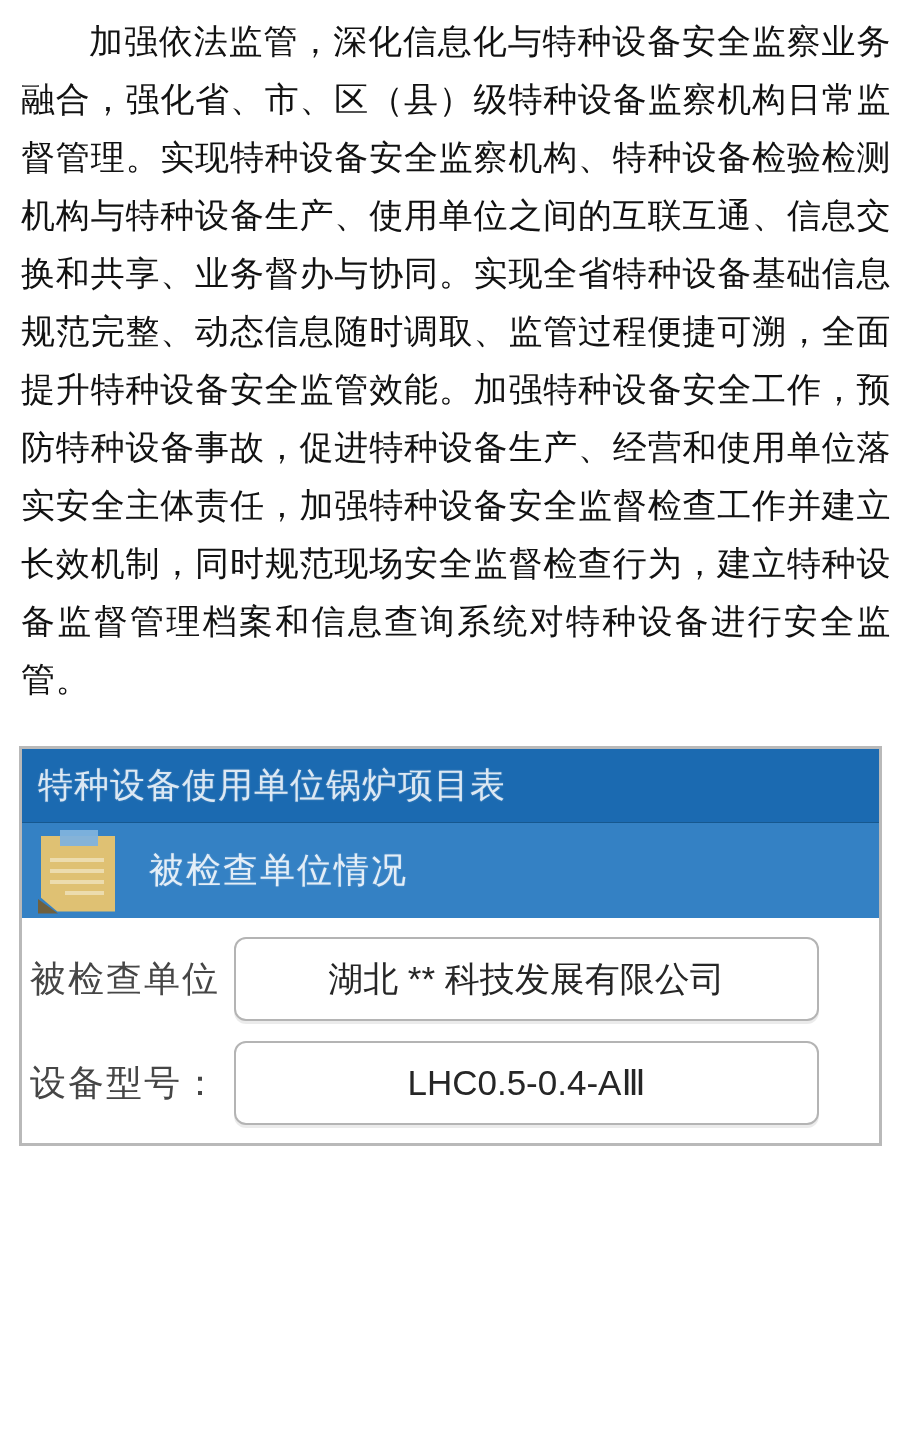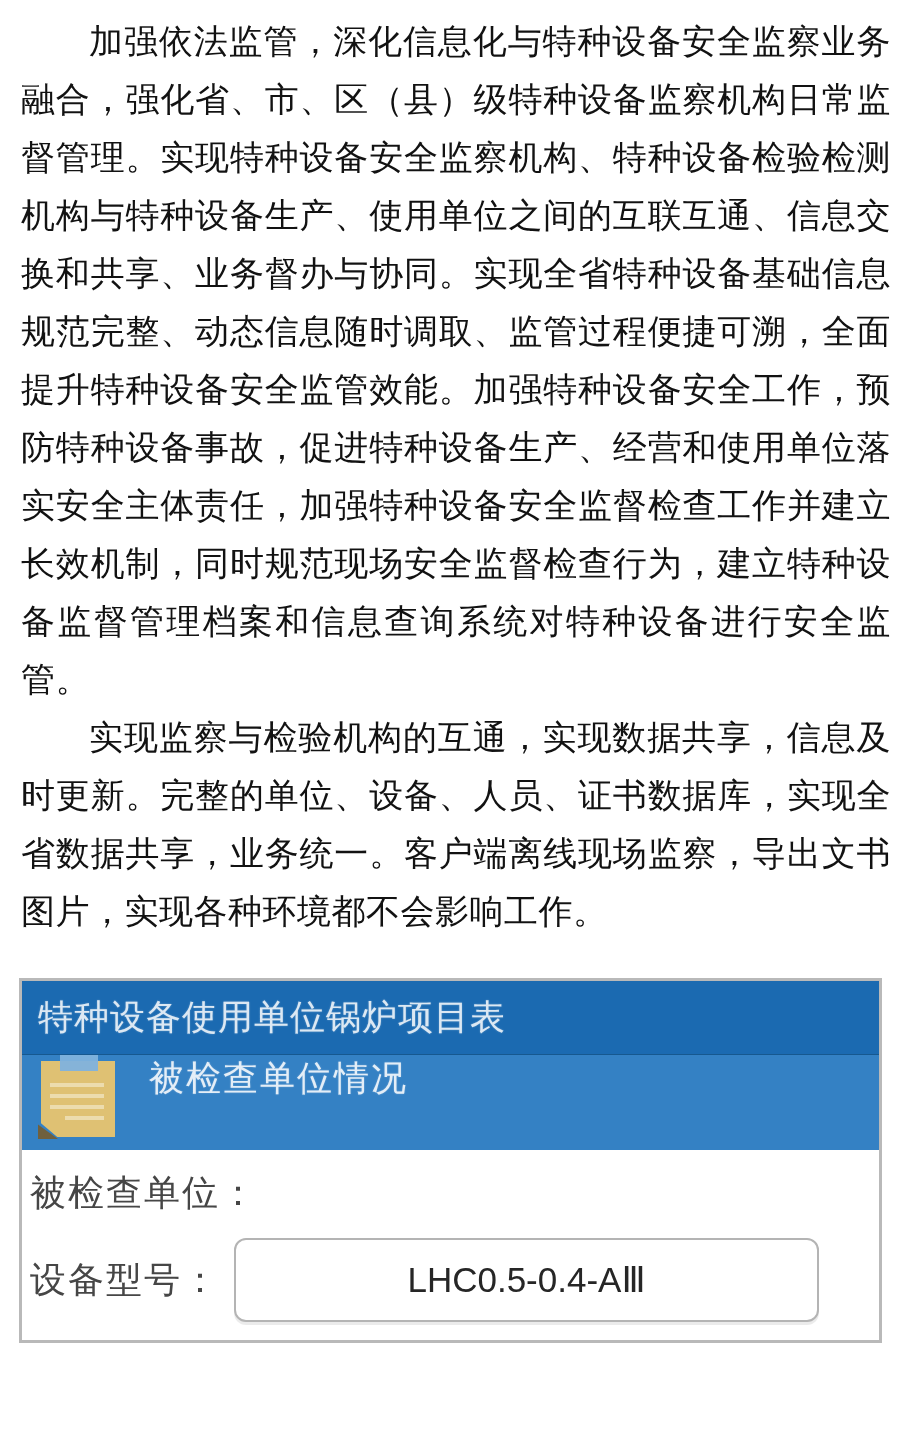--- a/index.html
+++ b/index.html
@@ -47,20 +47,21 @@
       font-size: 35px;
       color: #dce8f3;
       letter-spacing: 1px;
       text-shadow: 0 0 2px rgba(255,255,255,0.35);
     }
 
     .section-bar {
       height: 95px;
       background: #3481c4;
       display: flex;
+      align-items: center;
     }
     .note-icon {
       position: relative;
       width: 74px;
       height: 82px;
       margin-left: 19px;
       flex: 0 0 auto;
     }
     .note-paper {
       position: absolute;
@@ -146,21 +147,20 @@
       text-align: center;
       outline: none;
       flex: 0 0 auto;
     }
   </style>
 </head>
 <body>
 
 <div class="doc">
   <p>加强依法监管，深化信息化与特种设备安全监察业务融合，强化省、市、区（县）级特种设备监察机构日常监督管理。实现特种设备安全监察机构、特种设备检验检测机构与特种设备生产、使用单位之间的互联互通、信息交换和共享、业务督办与协同。实现全省特种设备基础信息规范完整、动态信息随时调取、监管过程便捷可溯，全面提升特种设备安全监管效能。加强特种设备安全工作，预防特种设备事故，促进特种设备生产、经营和使用单位落实安全主体责任，加强特种设备安全监督检查工作并建立长效机制，同时规范现场安全监督检查行为，建立特种设备监督管理档案和信息查询系统对特种设备进行安全监管。</p>
-  <p>实现监察与检验机构的互通，实现数据共享，信息及时更新。完整的单位、设备、人员、证书数据库，实现全省数据共享，业务统一。客户端离线现场监察，导出文书图片，实现各种环境都不会影响工作。</p>
 </div>
 
 <div class="form-card">
 
   <div class="title-bar">
     <span class="title-text">特种设备使用单位锅炉项目表</span>
   </div>
 
   <div class="section-bar">
     <span class="note-icon">
@@ -170,20 +170,21 @@
       <span class="note-fold"></span>
       <span class="note-tape"></span>
     </span>
     <span class="section-label">被检查单位情况</span>
   </div>
 
   <div class="form-body">
 
     <div class="form-row">
       <span class="field-label">被检查单位：</span>
+      <input class="field-input" type="text" readonly="" value="湖北 ** 科技发展有限公司" style="">
     </div>
 
 
     <div class="form-row">
       <span class="field-label">设备型号：</span>
       <input class="field-input" type="text" readonly="" value="LHC0.5-0.4-AⅢ" style="">
     </div>
 
   </div>
 </div>

